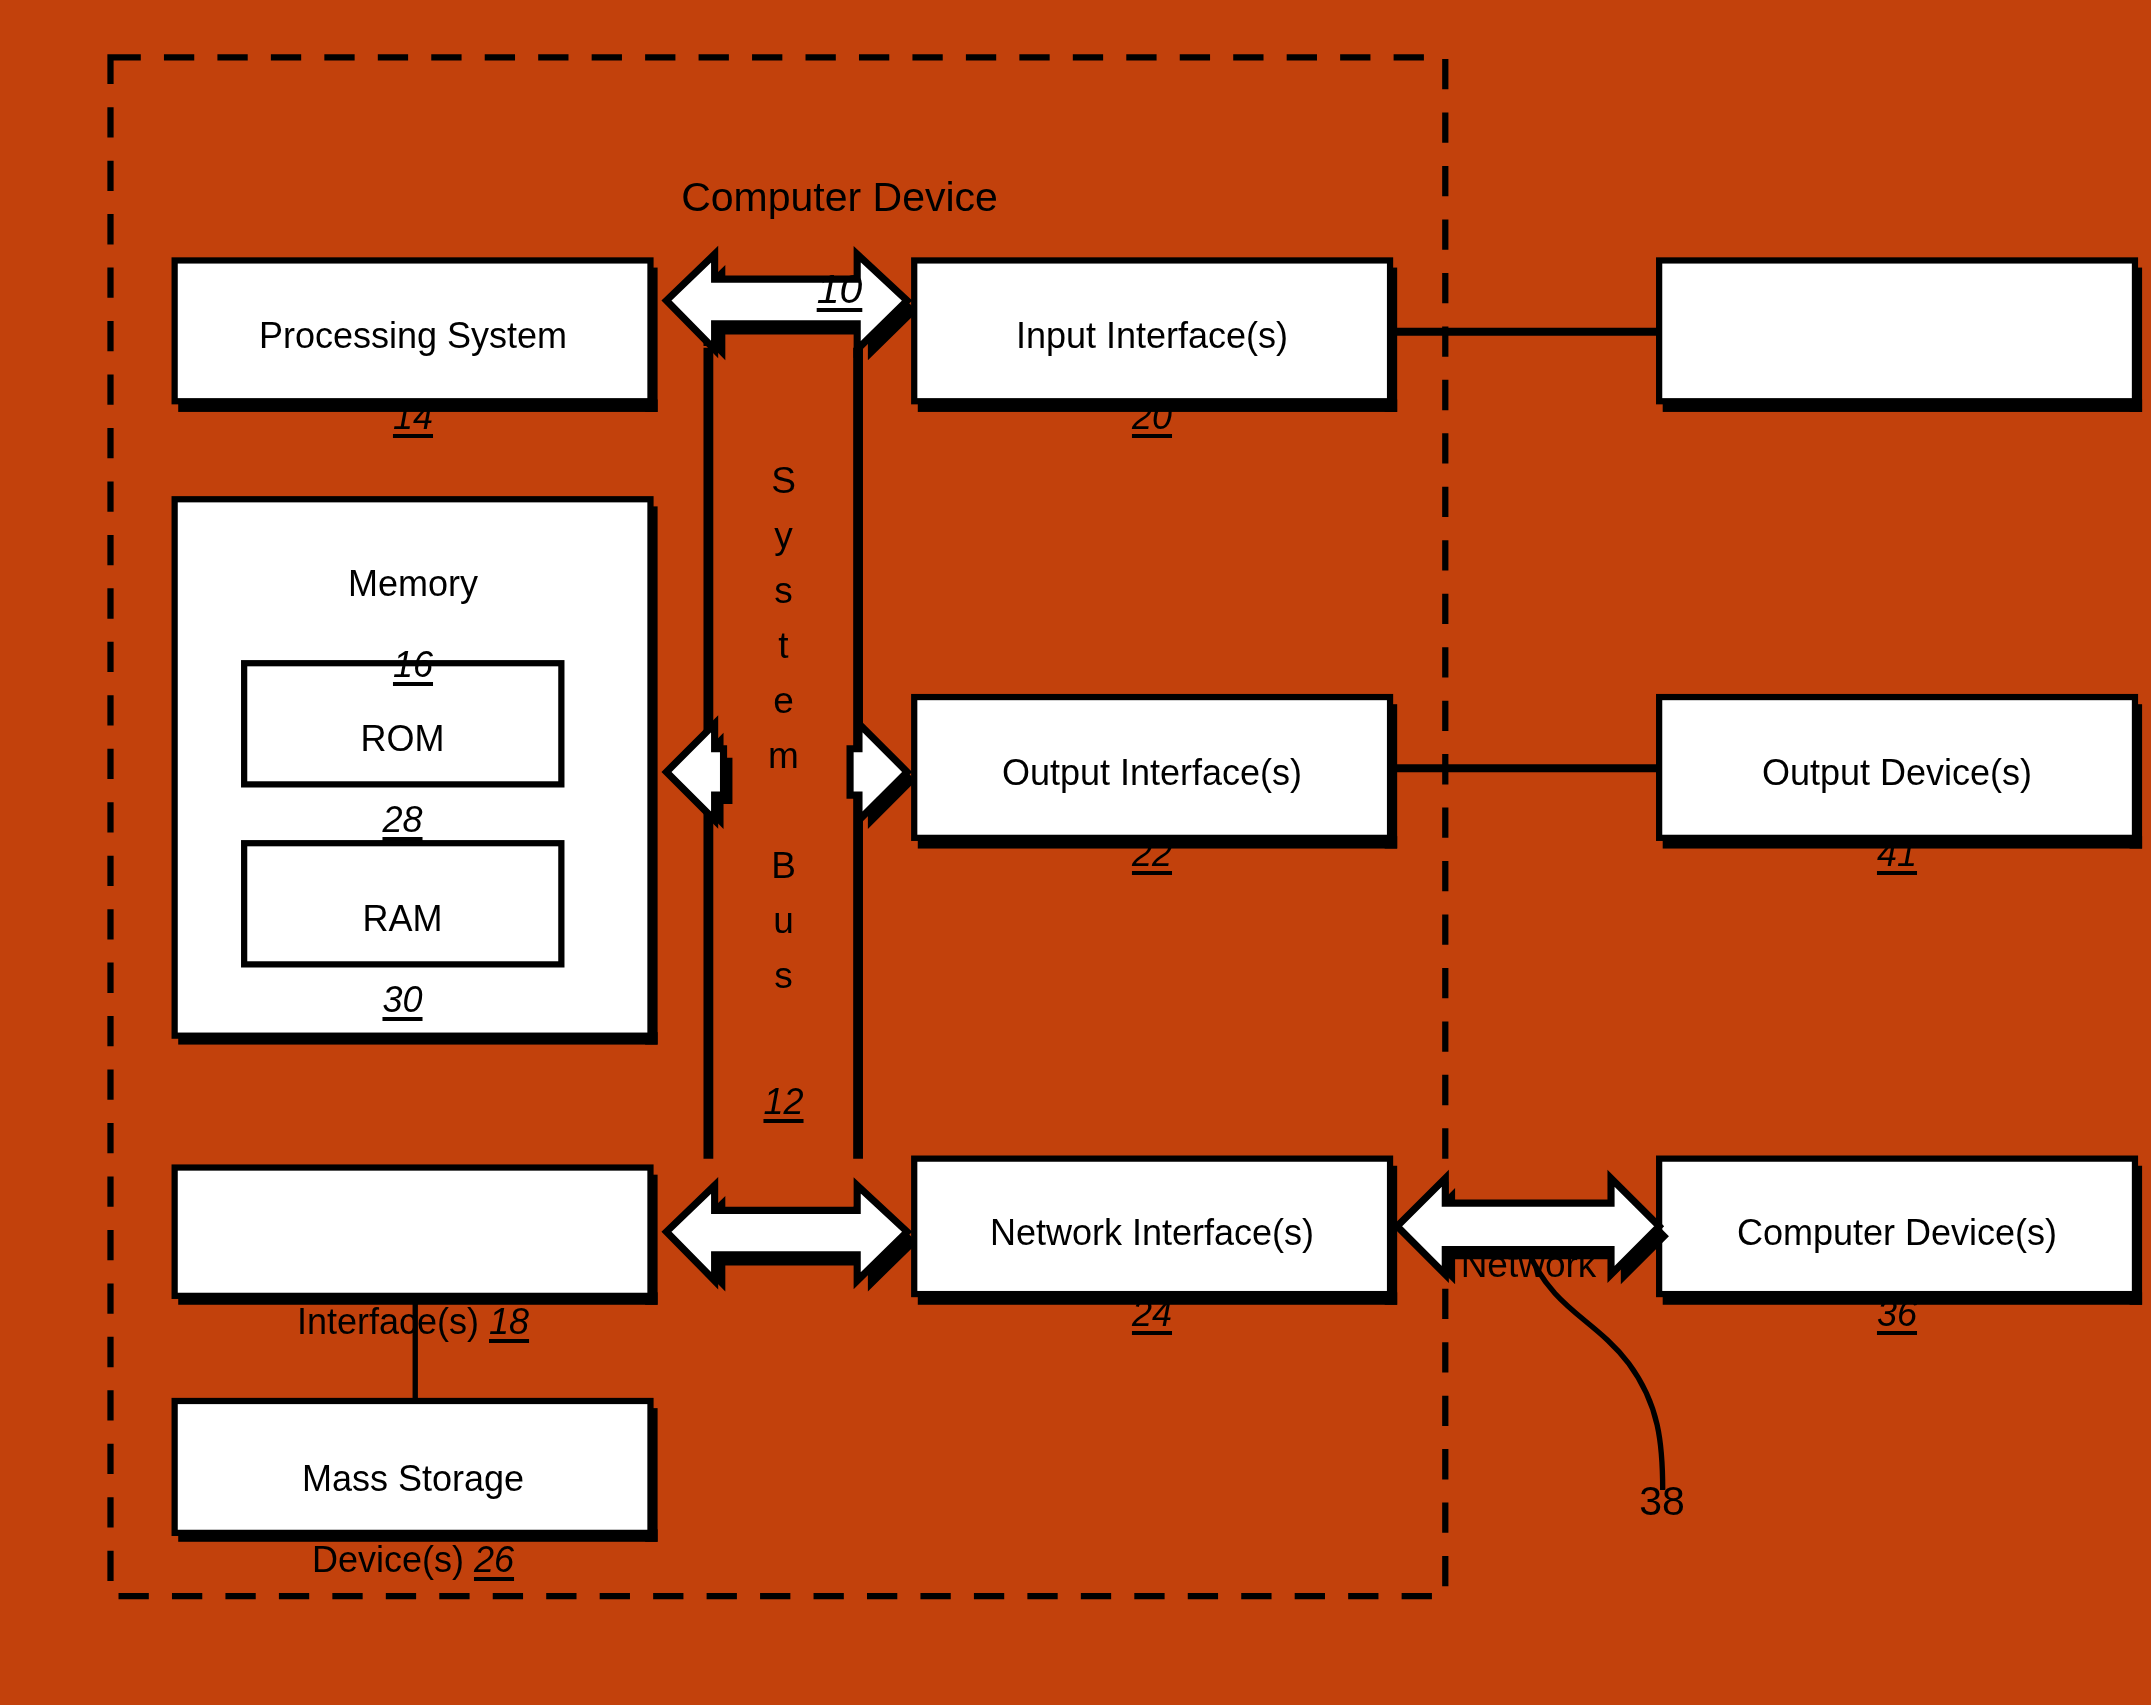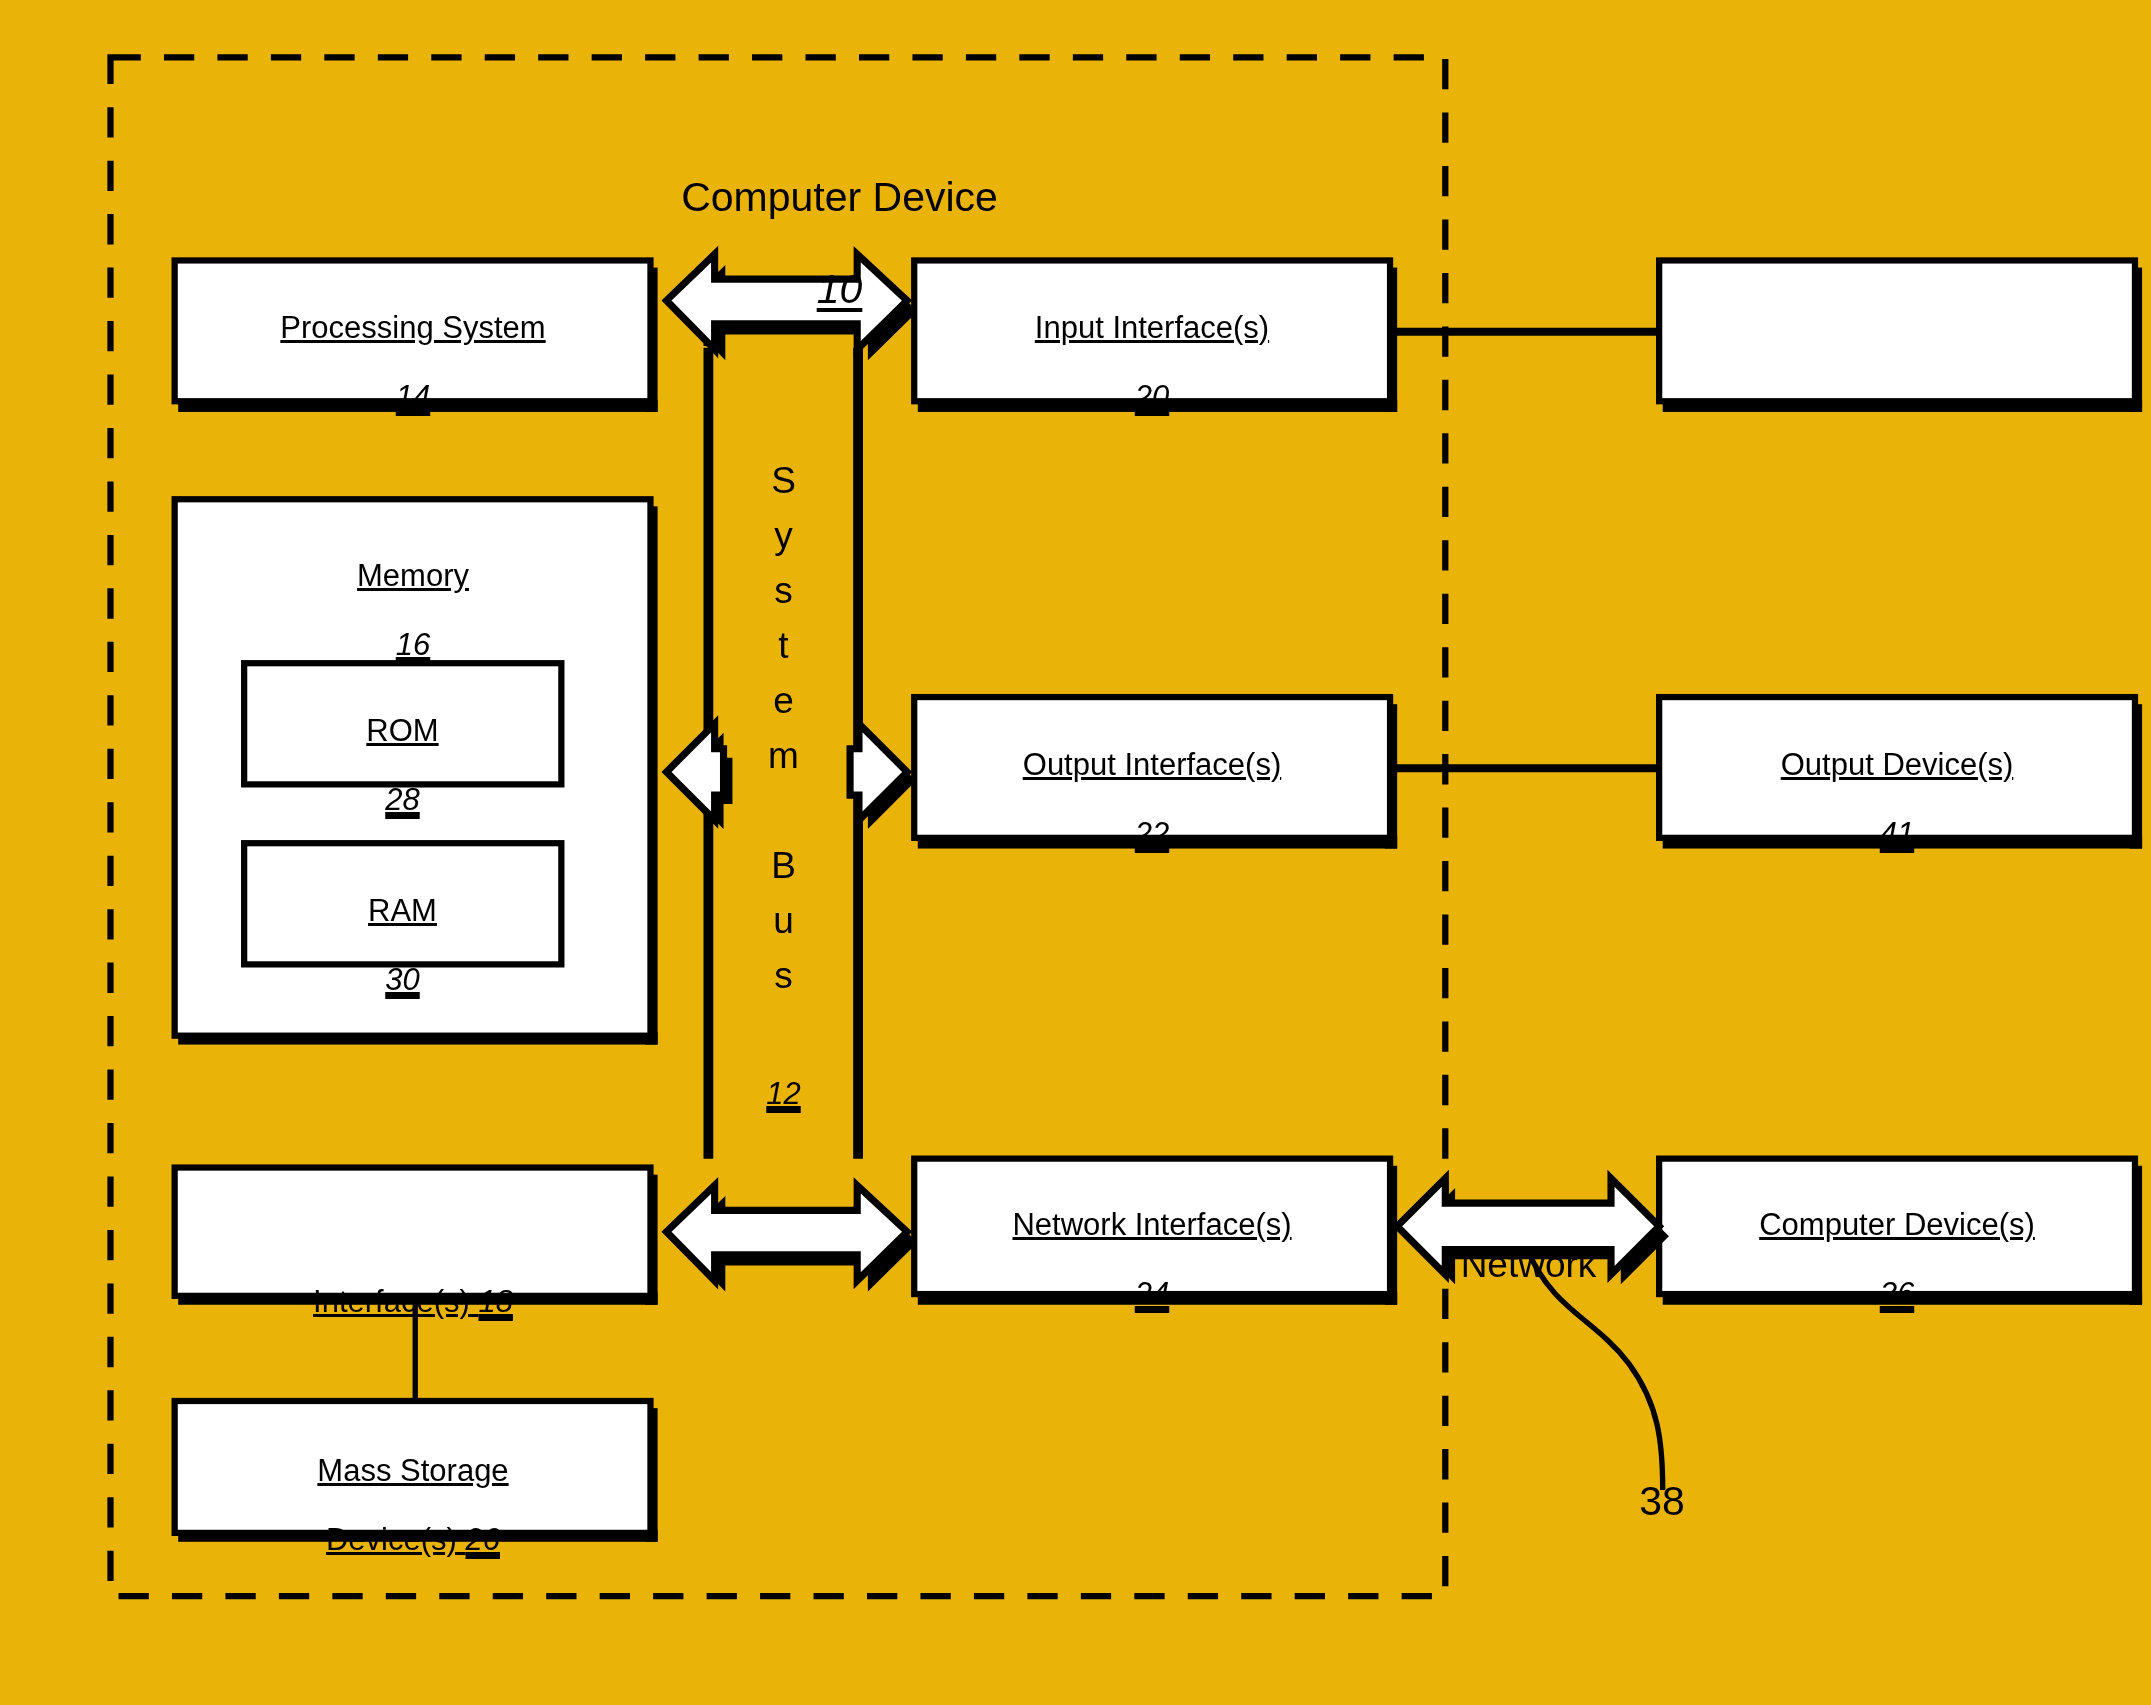--- a/index.html
+++ b/index.html
@@ -10,21 +10,21 @@
   body {
     width: 2151px;
     height: 1706px;
     font-family: "Liberation Sans", sans-serif;
     overflow: hidden;
   }
   #figure {
     position: relative;
     width: 2151px;
     height: 1706px;
-    background: #eab308;
+    background: #c2410c;
   }
   svg.layer {
     position: absolute;
     top: 0;
     left: 0;
     width: 2151px;
     height: 1706px;
   }
   .box-label,
   .free-label {
@@ -40,21 +40,21 @@
     font-style: italic;
     text-decoration: underline;
     text-underline-offset: 4.5px;
     text-decoration-thickness: 3.6px;
   }
   .num-plain {
     font-style: normal;
     text-decoration: none;
   }
   .t46 { font-size: 41px; }
-  .t44 { font-size: 31px; text-decoration: underline; }
+  .t44 { font-size: 36px; }
   .t42 { font-size: 37px; }
   .bus-letters {
     position: absolute;
     text-align: center;
     font-size: 37px;
     color: #000000;
     line-height: 0.99;
     font-family: "Liberation Sans", sans-serif;
     pointer-events: none;
   }

